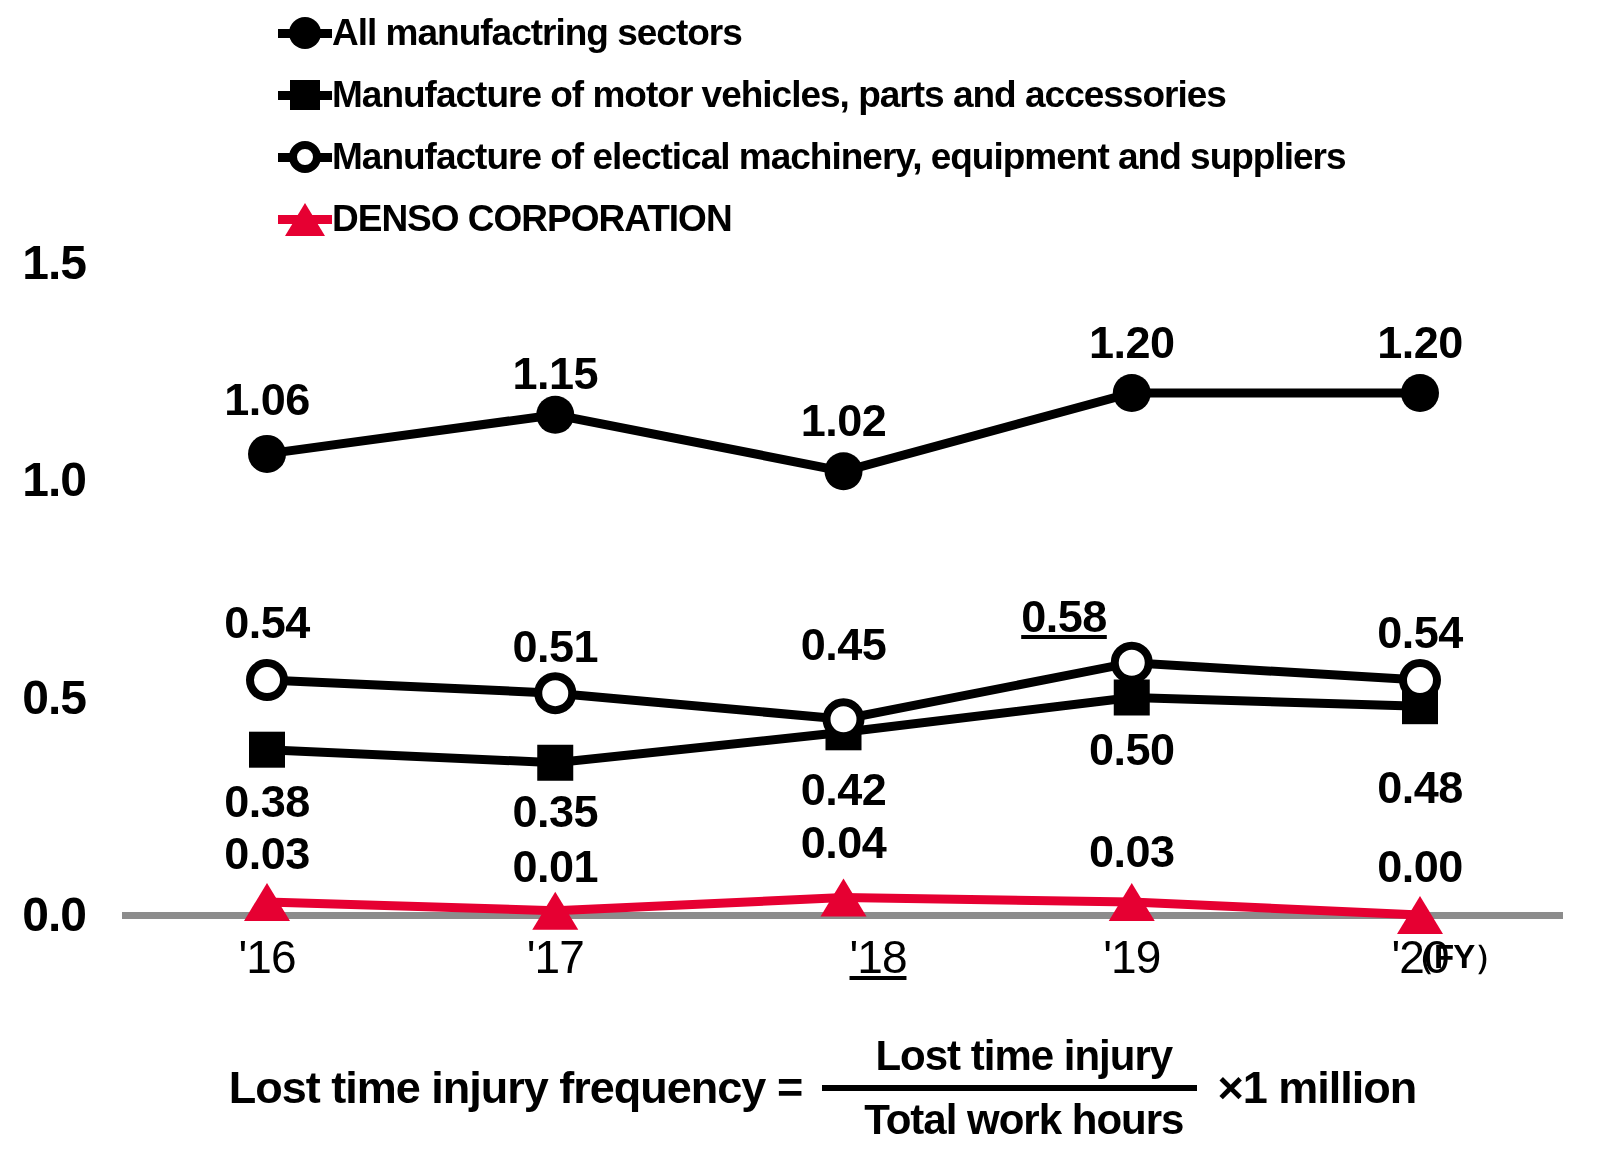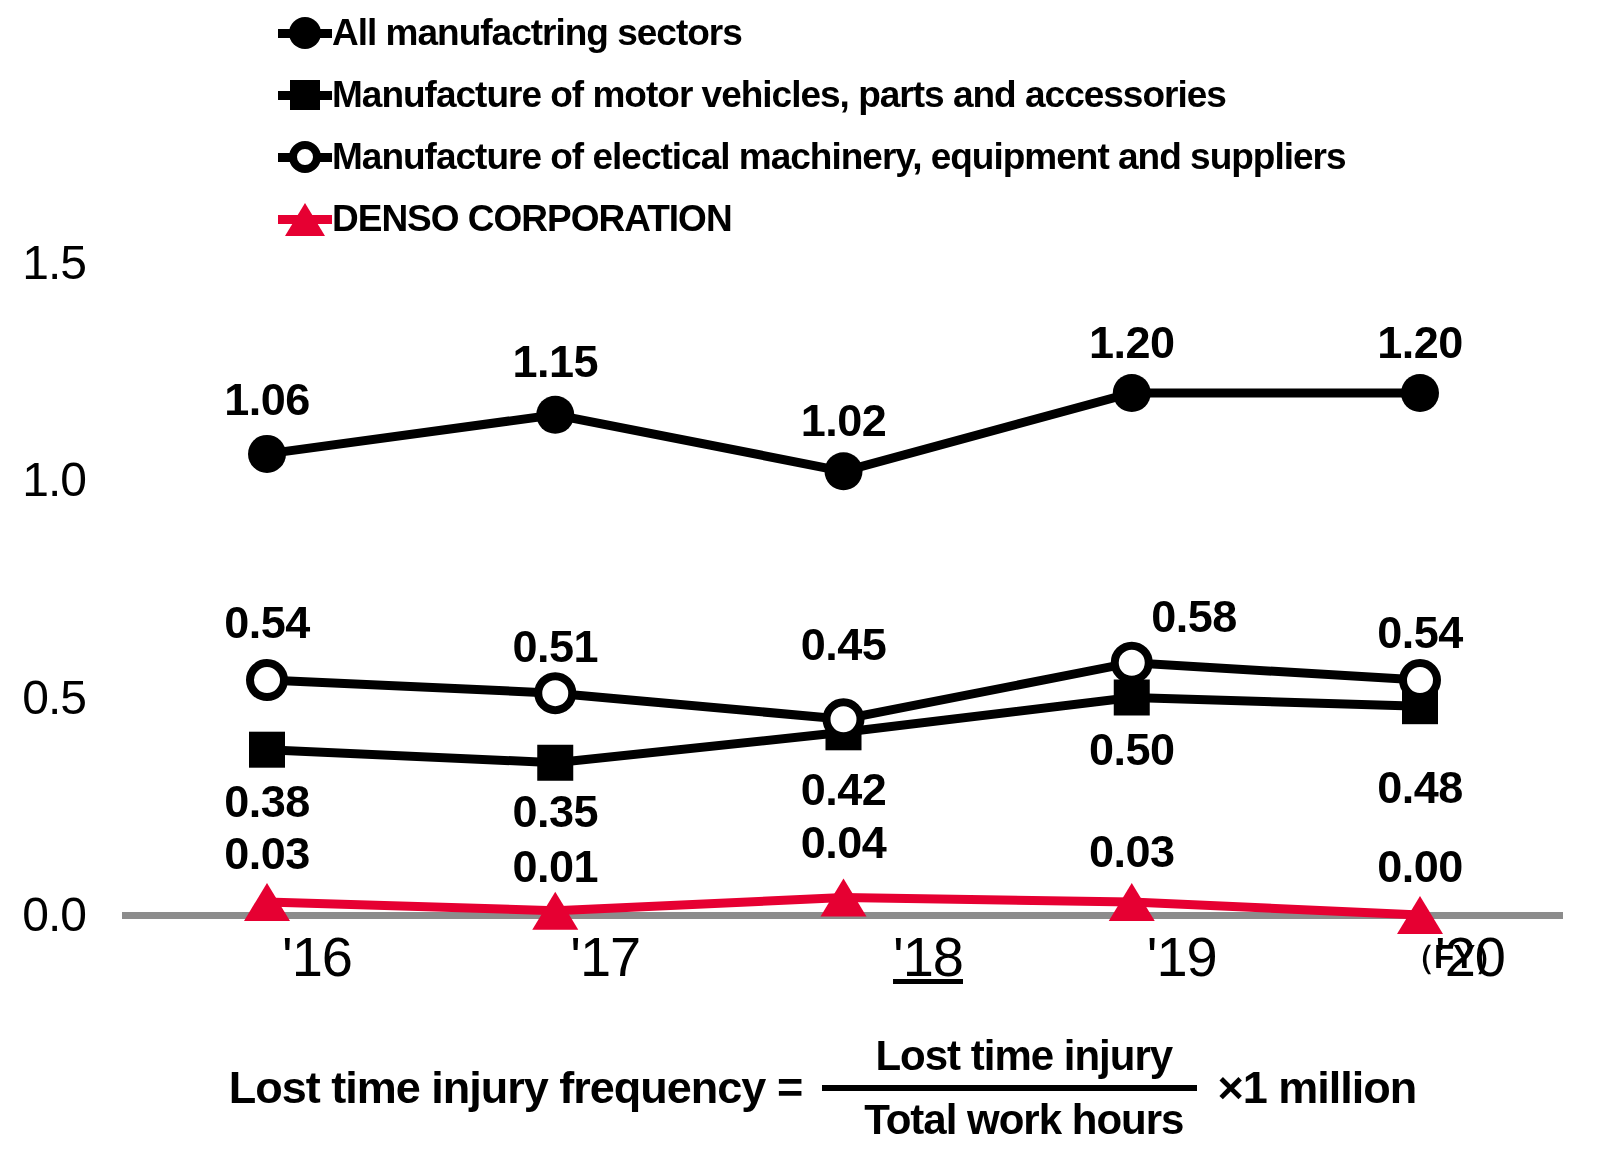--- a/index.html
+++ b/index.html
@@ -14,23 +14,23 @@
   .lline{position:absolute;left:0;top:19px;width:54px;height:9px;background:#000;}
   .lline.red{background:#e60032;}
   .lcircle{position:absolute;left:11px;top:7px;width:32px;height:32px;border-radius:50%;background:#000;}
   .lsquare{position:absolute;left:12px;top:8px;width:30px;height:30px;background:#000;}
   .lopen{position:absolute;left:11px;top:7px;width:16px;height:16px;border:8px solid #000;border-radius:50%;background:#fff;}
   .ltri{position:absolute;left:7px;top:7px;width:0;height:0;
         border-left:20px solid transparent;border-right:20px solid transparent;border-bottom:33px solid #e60032;}
   .ltext{font-size:37px;font-weight:bold;letter-spacing:-1px;line-height:46px;}
   
   #chart-svg{position:absolute;left:0;top:0;width:1600px;height:1173px;}
-  .ytick{position:absolute;left:0;width:86px;text-align:right;font-size:48px;font-weight:400;
+  .ytick{position:absolute;left:0;width:86px;text-align:right;font-size:48px;font-weight:700;
          letter-spacing:-1px;line-height:60px;height:60px;}
-  .xtick{position:absolute;top:929px;width:170px;text-align:right;font-size:56px;font-weight:400;
+  .xtick{position:absolute;top:929px;width:170px;text-align:center;font-size:46px;font-weight:400;
          letter-spacing:-1px;line-height:56px;height:56px;}
   .fy-label{position:absolute;left:1402px;top:934px;font-size:33px;font-weight:bold;line-height:46px;letter-spacing:-1px;}
   .point-label{position:absolute;font-size:45px;font-weight:bold;letter-spacing:-0.5px;line-height:50px;
                transform:translate(-50%,-50%);white-space:nowrap;}
   
   .formula{position:absolute;left:0;right:0;top:1008px;height:160px;
            display:flex;justify-content:center;align-items:center;gap:20px;font-weight:bold;}
   .f-lhs,.f-rhs{font-size:45px;letter-spacing:-1px;white-space:nowrap;}
   .f-frac{display:flex;flex-direction:column;align-items:center;}
   .f-num,.f-den{font-size:42px;letter-spacing:-1px;line-height:1.15;padding:0 14px;white-space:nowrap;margin-left:28px;}
@@ -109,33 +109,33 @@
   <div id="xtick-layer">
       <div class="xtick" style="left: 182px;">'16</div>
       <div class="xtick" style="left: 470.25px;">'17</div>
       <div class="xtick" style="left: 793px; text-decoration: underline;">'18</div>
       <div class="xtick" style="left: 1046.75px;">'19</div>
       <div class="xtick" style="left: 1335px;">'20</div>
     </div>
   <div class="fy-label">（FY）</div>
   <div id="label-layer">
       <div class="point-label" style="left: 267px; top: 399.9px;">1.06</div>
-      <div class="point-label" style="left: 555.25px; top: 362px; text-align: right;">1.15</div>
+      <div class="point-label" style="left: 555.25px; top: 374px; text-align: right;">1.15</div>
       <div class="point-label" style="left: 843.5px; top: 421.3px;">1.02</div>
       <div class="point-label" style="left: 1131.75px; top: 343px;">1.20</div>
       <div class="point-label" style="left: 1420px; top: 343px;">1.20</div>
       <div class="point-label" style="left: 267px; top: 801.7px;">0.38</div>
       <div class="point-label" style="left: 555.25px; top: 811.75px;">0.35</div>
       <div class="point-label" style="left: 843.5px; top: 790.3px;">0.42</div>
       <div class="point-label" style="left: 1131.75px; top: 749.5px;">0.50</div>
       <div class="point-label" style="left: 1420px; top: 760.2px; margin-top: 28px;">0.48</div>
       <div class="point-label" style="left: 267px; top: 623.1px;">0.54</div>
       <div class="point-label" style="left: 555.25px; top: 647.15px; text-align: right;">0.51</div>
       <div class="point-label" style="left: 843.5px; top: 645.25px;">0.45</div>
-      <div class="point-label" style="left: 1194px; top: 616.7px;">0.58</div>
+      <div class="point-label" style="left: 1064px; top: 616.7px; text-decoration: underline;">0.58</div>
       <div class="point-label" style="left: 1420px; top: 633.1px;">0.54</div>
       <div class="point-label" style="left: 267px; top: 853.95px;">0.03</div>
       <div class="point-label" style="left: 555.25px; top: 866.65px;">0.01</div>
       <div class="point-label" style="left: 843.5px; top: 842.6px;">0.04</div>
       <div class="point-label" style="left: 1131.75px; top: 851.95px;">0.03</div>
       <div class="point-label" style="left: 1420px; top: 867px;">0.00</div>
     </div>
 
   <div class="formula">
     <span class="f-lhs">Lost time injury frequency =</span>

